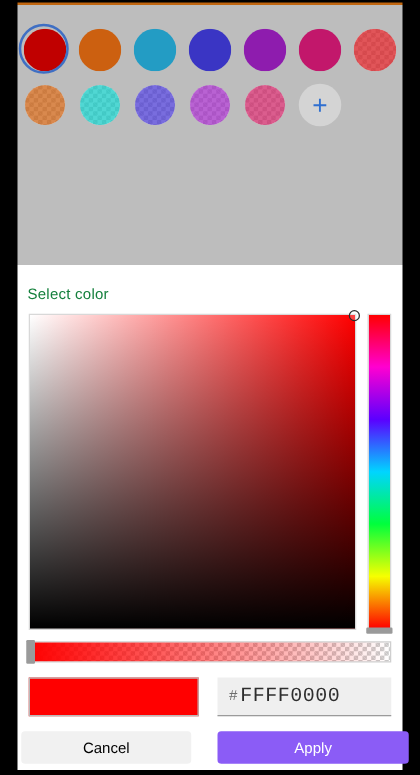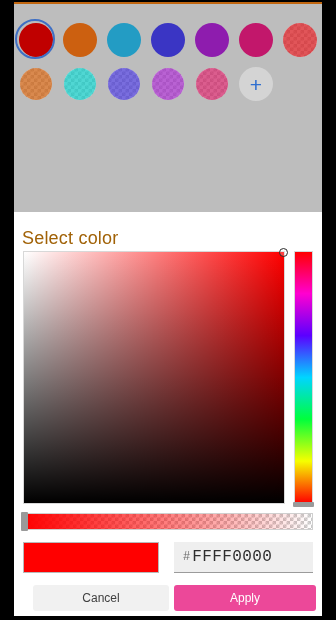--- a/index.html
+++ b/index.html
@@ -126,22 +126,22 @@
     width: 308px;
     height: 404px;
     background: #ffffff;
     box-sizing: border-box;
   }
 
   #dialog-title {
     position: absolute;
     left: 8px;
     top: 16px;
-    font-size: 18px;
-    color: #a16207;
+    font-size: 12px;
+    color: #15803d;
     letter-spacing: 0.2px;
   }
 
   
   #sv-square {
     position: absolute;
     left: 9px;
     top: 39px;
     width: 262px;
     height: 253px;
@@ -260,29 +260,29 @@
     height: 26px;
     border-radius: 3px;
     display: flex;
     align-items: center;
     justify-content: center;
     font-size: 12px;
     box-sizing: border-box;
     cursor: pointer;
   }
   #cancel-button {
-    left: 19px;
+    left: 3px;
     width: 136px;
     background: #f1f1f1;
-    color: #404040;
+    color: #000000;
   }
   #apply-button {
     left: 160px;
-    width: 142px;
-    background: #ec4899;
+    width: 153px;
+    background: #8b5cf6;
     color: #ffffff;
   }
 </style>
 </head>
 <body>
 
 <div id="frame">
 
   <div id="top-accent"></div>
 

